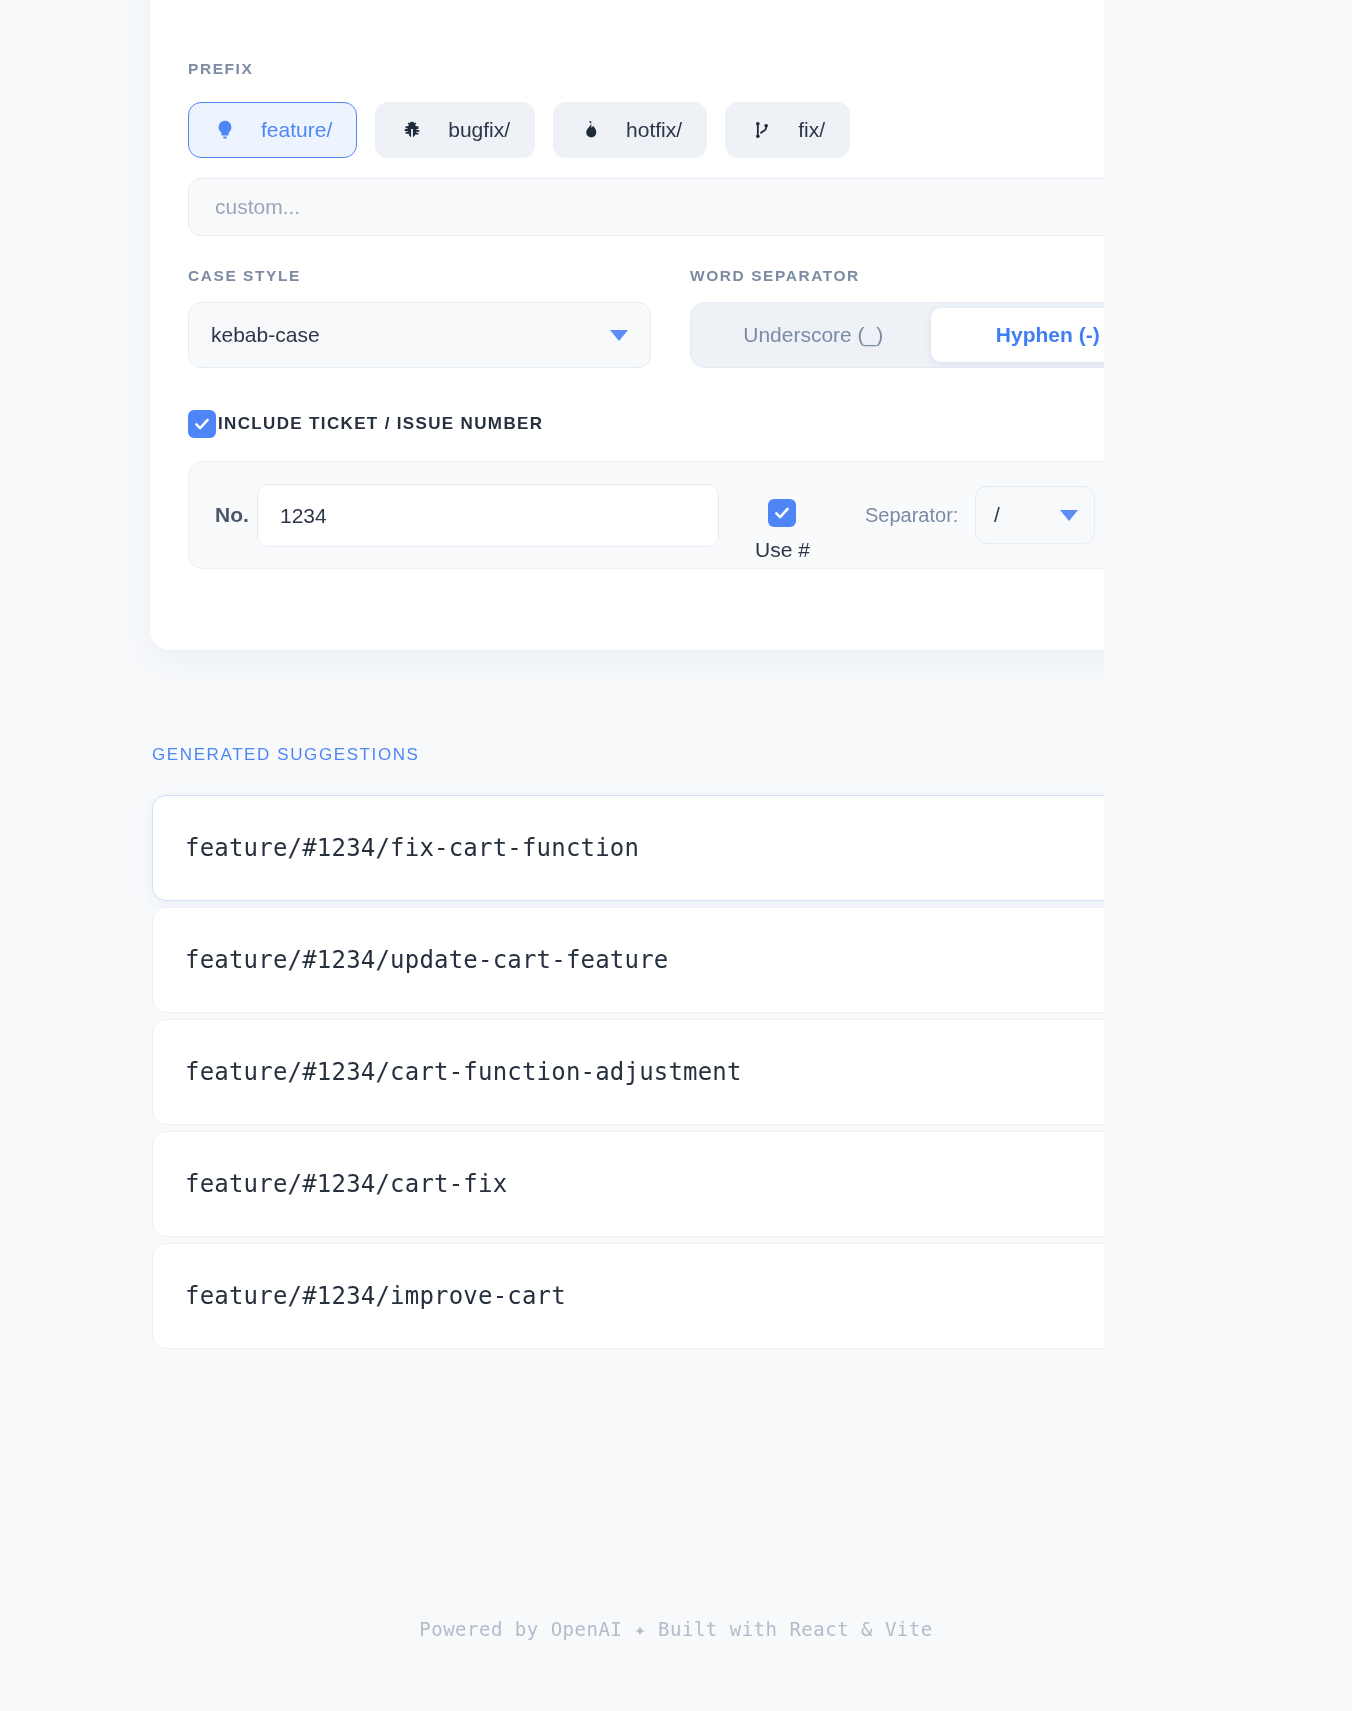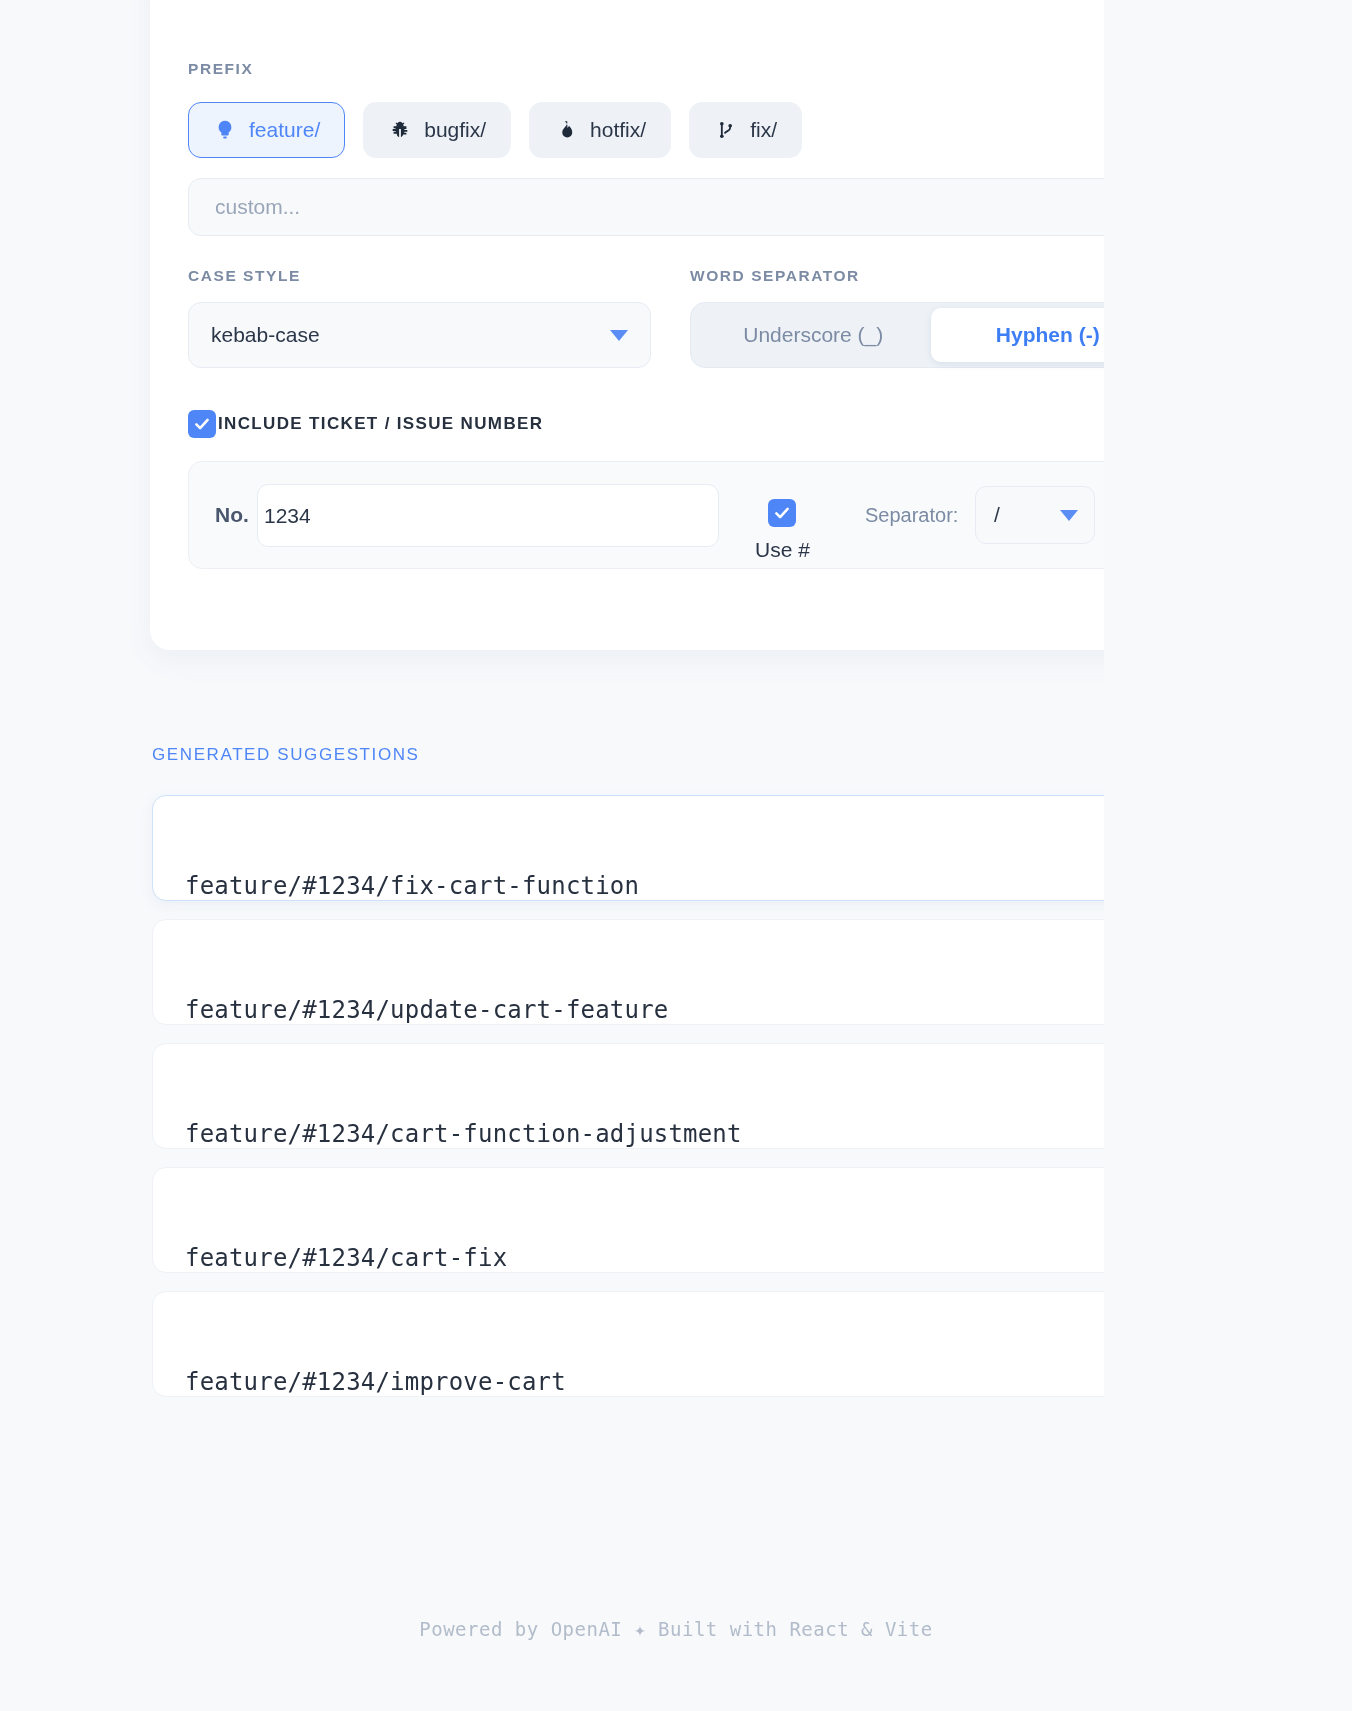--- a/index.html
+++ b/index.html
@@ -68,21 +68,21 @@
   .chip-row {
     position: absolute;
     left: 38px;
     top: 142px;
     display: flex;
     gap: 18px;
   }
   .chip {
     display: flex;
     align-items: center;
-    gap: 12px;
+    gap: 24px;
     height: 56px;
     padding: 0 24px;
     border-radius: 13px;
     background: #eef2f7;
     border: 1.6px solid transparent;
     font-size: 21px;
     color: #2b3648;
     cursor: pointer;
   }
   .chip.active {
@@ -213,21 +213,21 @@
     position: absolute; left: 26px; top: 41px;
     font-size: 21px; font-weight: 700; color: #49566c;
   }
   .no-input {
     position: absolute; left: 68px; top: 22px;
     width: 462px; height: 63px;
     border-radius: 11px;
     background: #ffffff;
     border: 1.4px solid #e7ecf3;
     display: flex; align-items: center;
-    padding: 0 6px;
+    padding: 0 22px;
     font-size: 21px; color: #2b3648;
     cursor: text;
   }
   .use-hash {
     position: absolute; left: 566px; top: 37px;
     display: flex; align-items: center; gap: 11px;
     cursor: pointer;
     flex-direction: column;
   }
   .use-hash-text { font-size: 21px; color: #2b3648; }
@@ -272,24 +272,24 @@
     top: 795px;
     width: 1050px;
   }
   .sugg {
     position: relative;
     width: 1040px;
     height: 106px;
     background: #ffffff;
     border: 1.3px solid #eef1f6;
     border-radius: 14px;
-    margin-bottom: 18px;
-    display: flex;
-    align-items: flex-end;
-    padding: 0 32px;
+    margin-bottom: 6px;
+    display: flex;
+    align-items: center;
+    padding: 12px 32px;
     cursor: pointer;
   }
   .sugg.primary {
     width: 1040px;
     border-color: #cfe0fb;
     box-shadow: 0 4px 14px rgba(110,140,200,0.09);
   }
   .sugg-text {
     font-family: "DejaVu Sans Mono", monospace;
     font-size: 24px;

